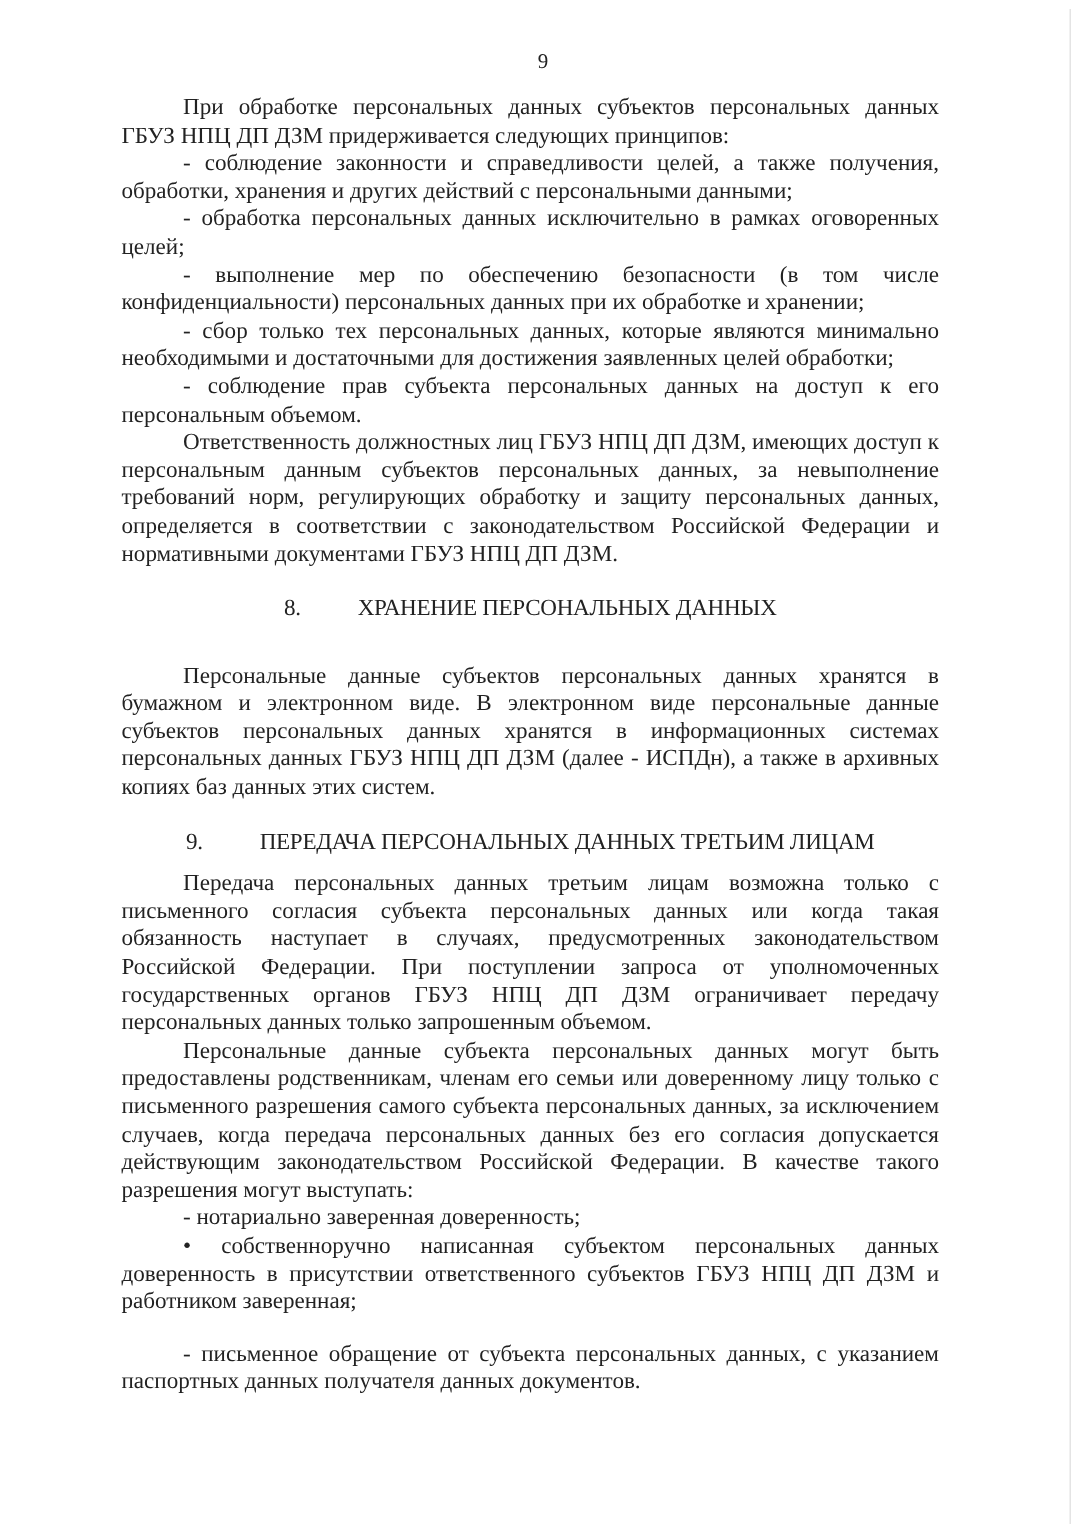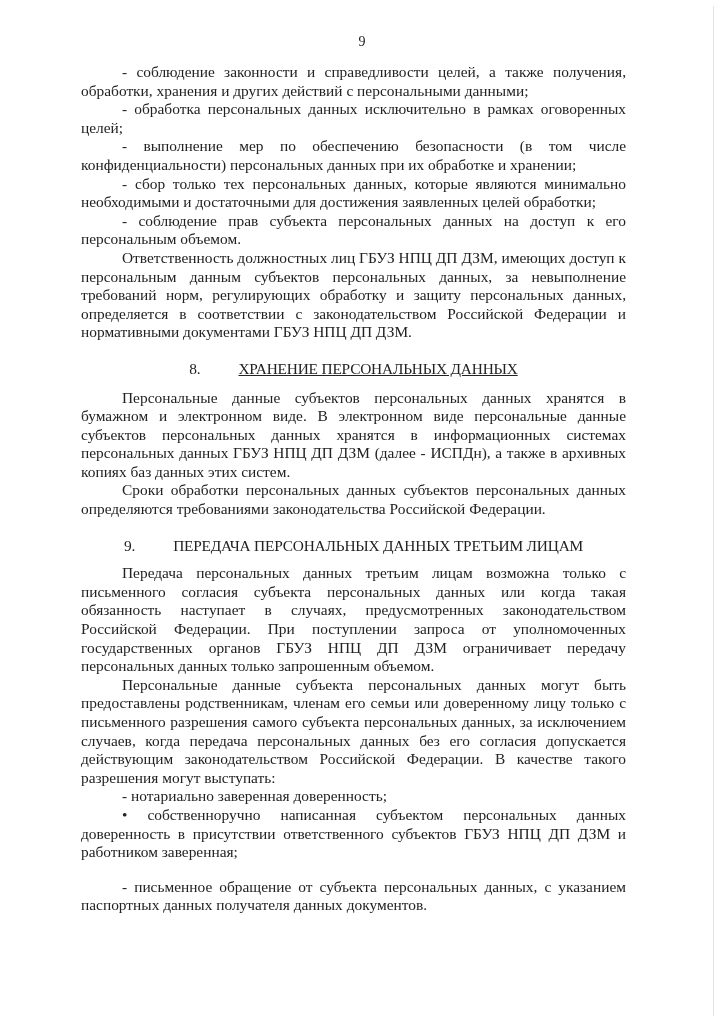--- a/index.html
+++ b/index.html
@@ -7,44 +7,44 @@
     width: 724px; height: 1024px; background: #ffffff; position: relative; overflow: hidden;
     font-family: "Liberation Serif", "DejaVu Serif", serif; color: #222;
   }
   .edge-line { position: absolute; left: 713px; top: 6px; width: 1px; height: 1010px; background: #e4e4e4; }
   .page-num { position: absolute; top: 34px; left: 0; width: 724px; text-align: center; font-size: 14px; }
   .content { position: absolute; left: 81px; top: 63px; width: 545px; font-size: 15.4px; line-height: 18.6px; }
   p { margin: 0; text-align: justify; text-indent: 41px; }
   p.bul { text-indent: 41px; }
   .heading { text-align: center; font-size: 15.4px; margin: 0; letter-spacing: -0.2px; }
   .heading .num { display: inline-block; margin-right: 38px; }
-  .h8 { margin-top: 18px; margin-bottom: 10px; text-decoration: underline; }
+  .h8 { margin-top: 18px; margin-bottom: 26px; }
   .h9 { margin-top: 18px; margin-bottom: 9px; }
   .gap-small { margin-top: 16px; }
 </style>
 </head>
 <body>
 
 <div class="edge-line"></div>
 
 <div class="page-num">9</div>
 
 <div class="content">
+  <p>При обработке персональных данных субъектов персональных данных ГБУЗ НПЦ ДП ДЗМ придерживается следующих принципов:</p>
   <p class="bul">- соблюдение законности и справедливости целей, а также получения, обработки, хранения и других действий с персональными данными;</p>
   <p class="bul">- обработка персональных данных исключительно в рамках оговоренных целей;</p>
   <p class="bul">- выполнение мер по обеспечению безопасности (в том числе конфиденциальности) персональных данных при их обработке и хранении;</p>
   <p class="bul">- сбор только тех персональных данных, которые являются минимально необходимыми и достаточными для достижения заявленных целей обработки;</p>
   <p class="bul">- соблюдение прав субъекта персональных данных на доступ к его персональным объемом.</p>
   <p>Ответственность должностных лиц ГБУЗ НПЦ ДП ДЗМ, имеющих доступ к персональным данным субъектов персональных данных, за невыполнение требований норм, регулирующих обработку и защиту персональных данных, определяется в соответствии с законодательством Российской Федерации и нормативными документами ГБУЗ НПЦ ДП ДЗМ.</p>
 
   <div class="heading h8">
     <span class="num">8.</span><span>ХРАНЕНИЕ ПЕРСОНАЛЬНЫХ ДАННЫХ</span>
   </div>
   <p>Персональные данные субъектов персональных данных хранятся в бумажном и электронном виде. В электронном виде персональные данные субъектов персональных данных хранятся в информационных системах персональных данных ГБУЗ НПЦ ДП ДЗМ (далее - ИСПДн), а также в архивных копиях баз данных этих систем.</p>
-  <p>Сроки обработки персональных данных субъектов персональных данных определяются требованиями законодательства Российской Федерации.</p>
 
   <div class="heading h9">
     <span class="num">9.</span><span>ПЕРЕДАЧА ПЕРСОНАЛЬНЫХ ДАННЫХ ТРЕТЬИМ ЛИЦАМ</span>
   </div>
   <p>Передача персональных данных третьим лицам возможна только с письменного согласия субъекта персональных данных или когда такая обязанность наступает в случаях, предусмотренных законодательством Российской Федерации. При поступлении запроса от уполномоченных государственных органов ГБУЗ НПЦ ДП ДЗМ ограничивает передачу персональных данных только запрошенным объемом.</p>
   <p>Персональные данные субъекта персональных данных могут быть предоставлены родственникам, членам его семьи или доверенному лицу только с письменного разрешения самого субъекта персональных данных, за исключением случаев, когда передача персональных данных без его согласия допускается действующим законодательством Российской Федерации. В качестве такого разрешения могут выступать:</p>
   <p class="bul">- нотариально заверенная доверенность;</p>
   <p class="bul">• собственноручно написанная субъектом персональных данных доверенность в присутствии ответственного субъектов ГБУЗ НПЦ ДП ДЗМ и работником заверенная;</p>
   <p class="bul gap-small">- письменное обращение от субъекта персональных данных, с указанием паспортных данных получателя данных документов.</p>
 </div>

